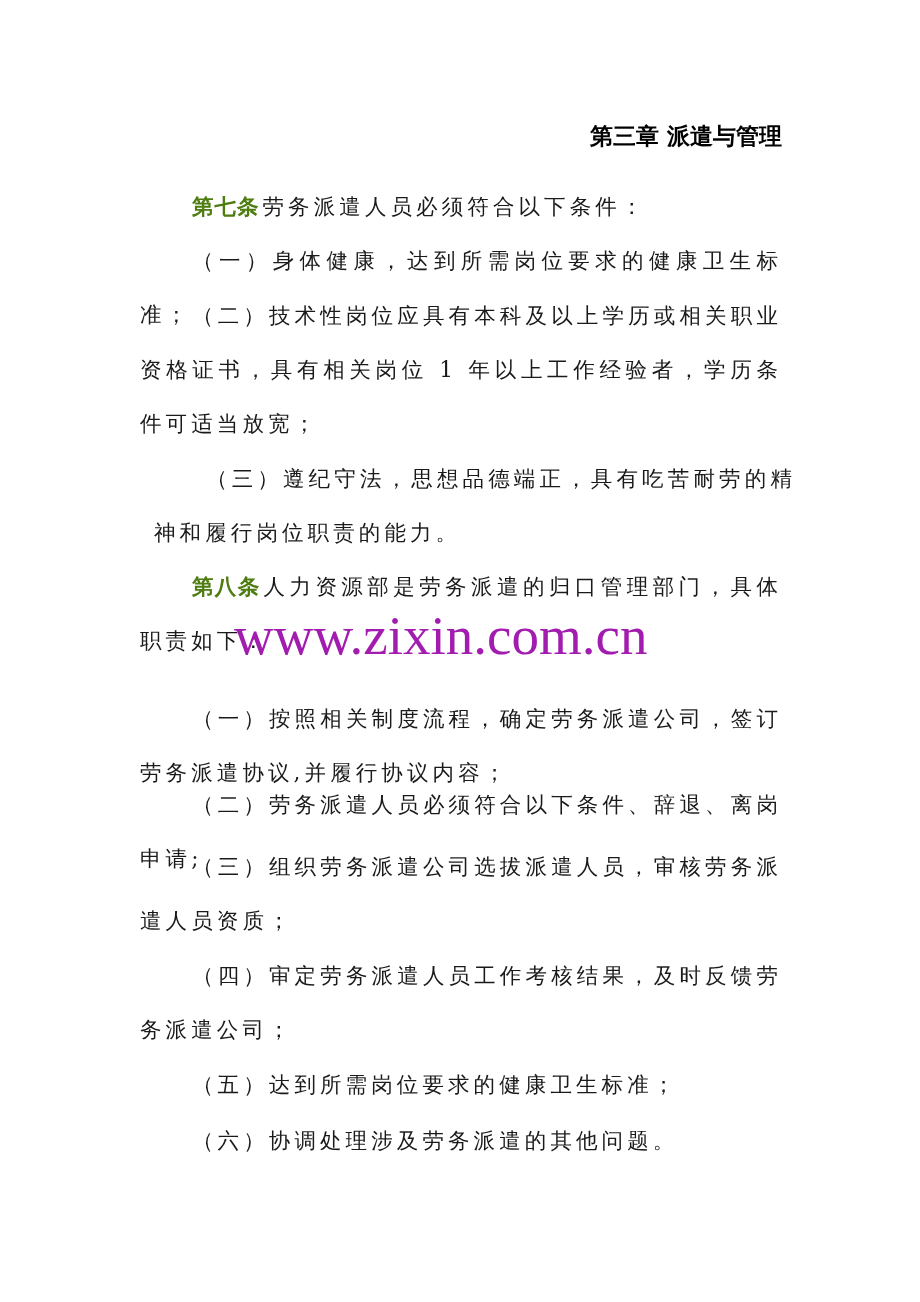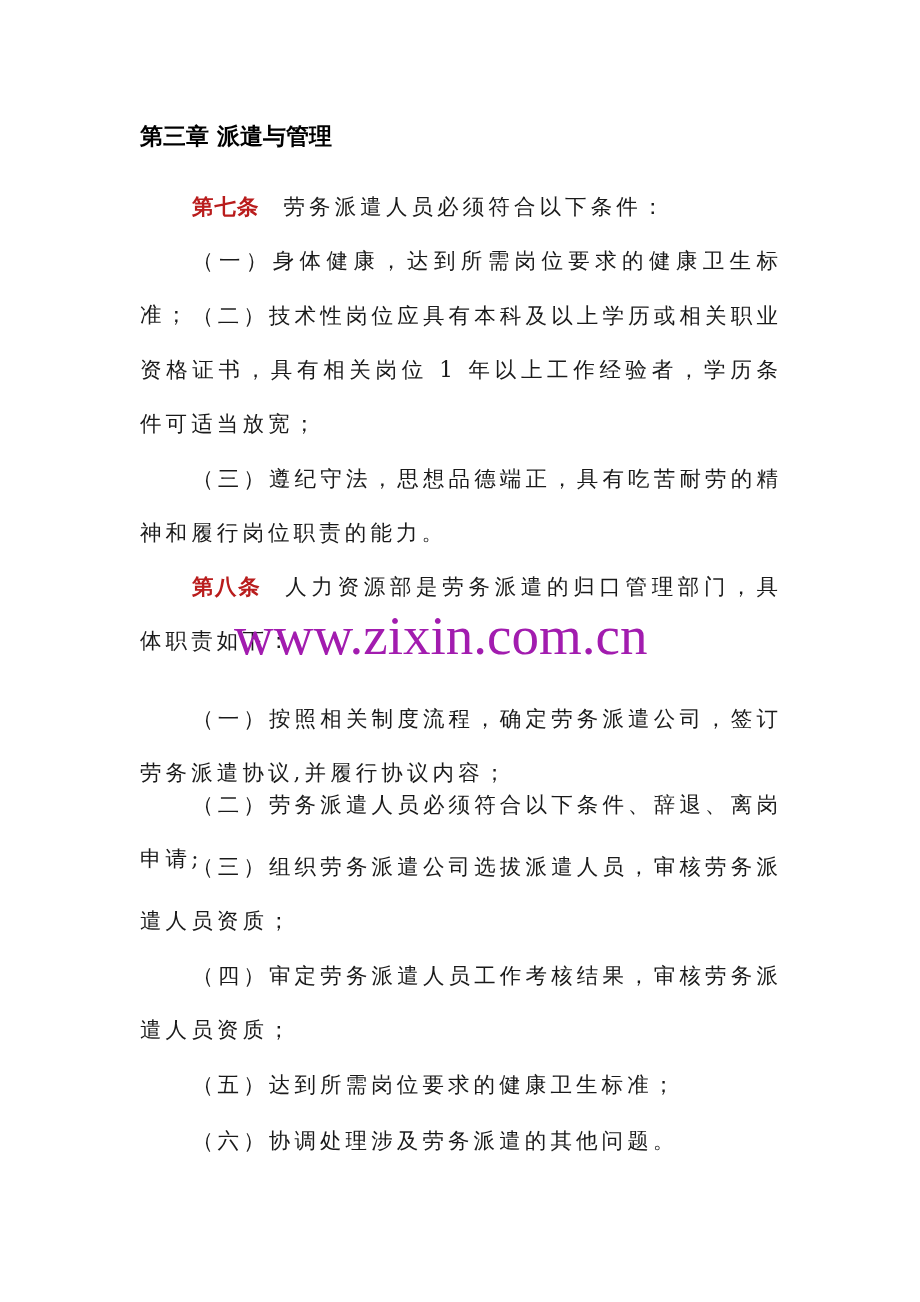--- a/index.html
+++ b/index.html
@@ -19,21 +19,21 @@
       position: absolute;
       left: 140px;
       top: 0;
       width: 642px;
     }
     .title {
       position: absolute;
       left: 0;
       width: 642px;
       top: 118px;
-      text-align: left;
+      text-align: right;
       font-family: "DejaVu Sans", "Liberation Sans", sans-serif;
       font-weight: bold;
       font-size: 23px;
       line-height: 36px;
       letter-spacing: 0px;
       color: #000000;
     }
     .para {
       position: absolute;
       left: 0;
@@ -44,22 +44,22 @@
       text-indent: 52px;
       text-align: justify;
       text-align-last: left;
       color: #1a1a1a;
       margin: 0;
     }
     .para .lead {
       font-family: Liberation Serif, serif;
       font-weight: bold;
       letter-spacing: 1px;
-      color: #b91c1c;
-      margin-right: 24px;
+      color: #4d7c0f;
+      margin-right: 3px;
     }
     .watermark {
       position: absolute;
       left: 234px;
       top: 604px;
       font-family: Liberation Serif, serif;
       font-size: 55px;
       line-height: 64px;
       color: #a21caf;
       letter-spacing: 0px;
@@ -73,30 +73,30 @@
 <div class="page">
 
   <div class="title">第三章 派遣与管理</div>
 
   <p class="para" style="top:180px;"><span class="lead">第七条</span><span>劳务派遣人员必须符合以下条件：</span></p>
 
   <p class="para" style="top:234px;">（一）身体健康，达到所需岗位要求的健康卫生标准；</p>
 
   <p class="para" style="top:289px;">（二）技术性岗位应具有本科及以上学历或相关职业资格证书，具有相关岗位 1 年以上工作经验者，学历条件可适当放宽；</p>
 
-  <p class="para" style="top:452px;">（三）遵纪守法，思想品德端正，具有吃苦耐劳的精神和履行岗位职责的能力。</p>
+  <p class="para" style="top:452px;margin-left:14px;">（三）遵纪守法，思想品德端正，具有吃苦耐劳的精神和履行岗位职责的能力。</p>
 
   <p class="para" style="top:560px;"><span class="lead">第八条</span><span>人力资源部是劳务派遣的归口管理部门，具体职责如下：</span></p>
 
   <p class="para" style="top:692px;">（一）按照相关制度流程，确定劳务派遣公司，签订劳务派遣协议,并履行协议内容；</p>
 
   <p class="para" style="top:778px;">（二）劳务派遣人员必须符合以下条件、辞退、离岗申请;</p>
 
   <p class="para" style="top:840px;">（三）组织劳务派遣公司选拔派遣人员，审核劳务派遣人员资质；</p>
 
-  <p class="para" style="top:949px;">（四）审定劳务派遣人员工作考核结果，审核劳务派遣人员资质；</p>
+  <p class="para" style="top:949px;">（四）审定劳务派遣人员工作考核结果，及时反馈劳务派遣公司；</p>
 
   <p class="para" style="top:1058px;">（五）达到所需岗位要求的健康卫生标准；</p>
 
   <p class="para" style="top:1114px;font-family:Liberation Serif, serif;">（六）协调处理涉及劳务派遣的其他问题。</p>
 </div>
 
 <div class="watermark">www.zixin.com.cn</div>
 
 </body></html>

